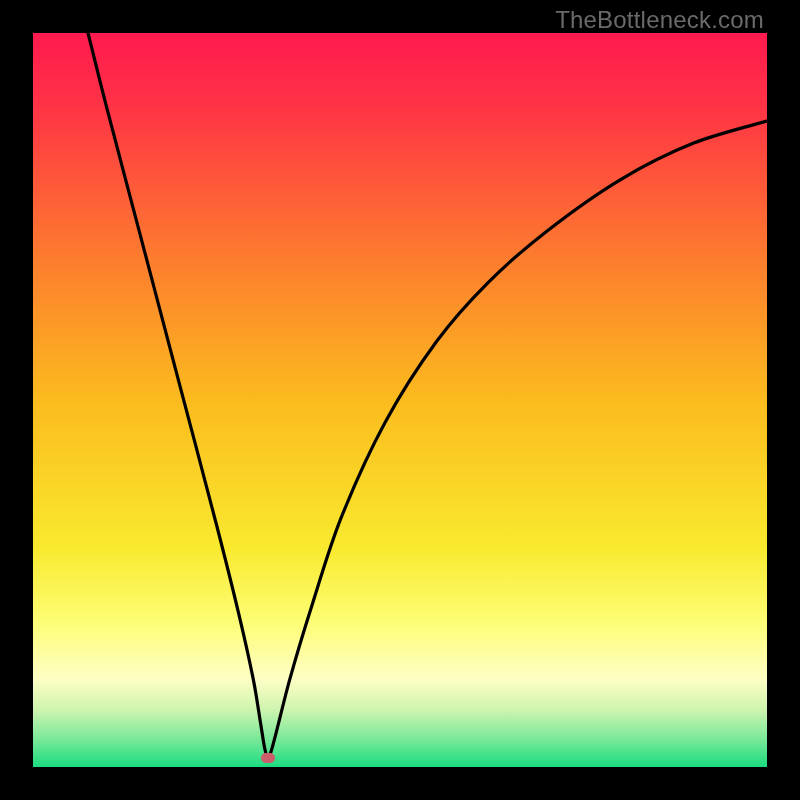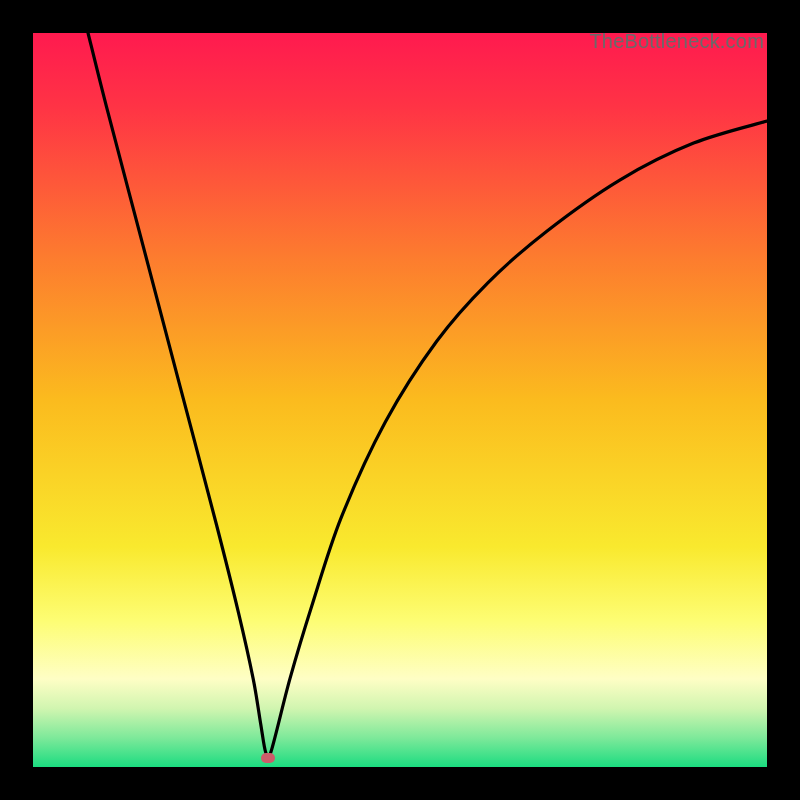--- a/index.html
+++ b/index.html
@@ -29,25 +29,24 @@
     left: 0;
     top: 0;
     width: 100%;
     height: 100%;
   }
   .watermark {
     position: absolute;
     top: 6px;
     right: 36px;
     font-family: Arial, Helvetica, sans-serif;
-    font-size: 20px;
+    font-size: 24px;
     font-weight: 500;
     color: #6a6a6a;
     letter-spacing: 0.2px;
-    margin-top: 24px;
   }
   svg.curve {
     position: absolute;
     left: 0;
     top: 0;
     width: 100%;
     height: 100%;
     pointer-events: none;
   }
   .marker {

